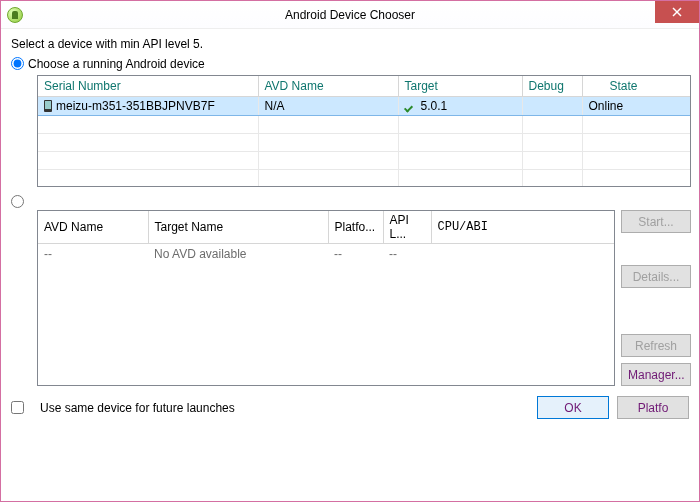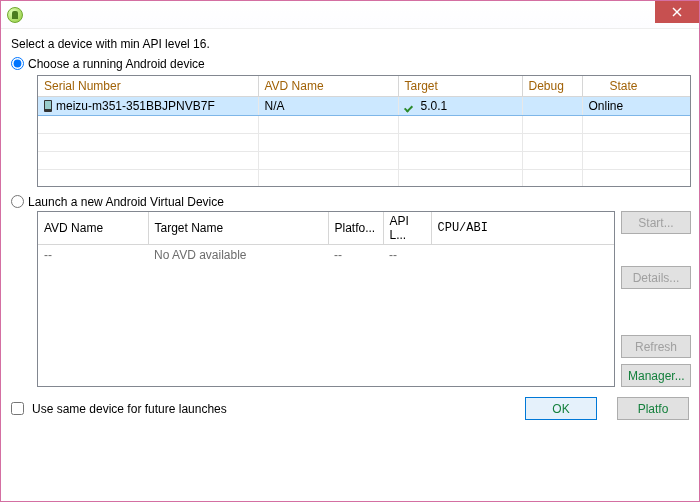--- a/index.html
+++ b/index.html
@@ -87,21 +87,21 @@
     font-size: 12px;
   }
   table.devtbl th {
     text-align: left;
     font-weight: normal;
     background: #fff;
     border: 1px solid #d6d6d6;
     border-top: none;
     padding: 2px 6px;
     height: 20px;
-    color: #a16207;
+    color: #0f766e;
   }
   table.devtbl th:first-child { border-left: none; }
   table.devtbl th:last-child { border-right: none; padding-left: 27px; }
   table.devtbl td {
     border: 1px solid #e8e8e8;
     border-left: none;
     padding: 2px 6px;
     height: 18px;
     color: #000;
   }
@@ -183,46 +183,46 @@
     gap: 6px;
   }
   .side-btns .spacer1 { height: 20px; }
   .side-btns .spacer2 { flex: 1; }
   button.btn {
     height: 23px;
     font-family: inherit;
     font-size: 12px;
     background: #e1e1e1;
     border: 1px solid #adadad;
-    color: #15803d;
+    color: #701a75;
     cursor: pointer;
     padding: 0 6px;
   }
   button.btn:disabled {
     color: #a0a0a0;
     cursor: default;
   }
   button.btn.default {
     border: 1px solid #0078d7;
     background: #e5f1fb;
   }
 
   .footer {
     display: flex;
     align-items: center;
     margin-top: 10px;
     padding: 0 2px;
   }
   .footer .chk {
-    display: flex; align-items: center; gap: 8px;
+    display: flex; align-items: center; gap: 16px;
   }
   .footer .chk input { margin:0; }
   .footer .btns {
     margin-left: auto;
-    display: flex; gap: 20px;
+    display: flex; gap: 8px;
   }
   .footer .btns button { width: 72px; }
 
   
   .c-serial { width: 220px; }
   .c-avd    { width: 140px; }
   .c-target { width: 124px; }
   .c-debug  { width: 60px; }
   .c-state  { width: auto; }
 
@@ -232,31 +232,32 @@
   .a-api    { width: 48px; }
   .a-cpu    { width: auto; }
 </style>
 </head>
 <body>
 
 <div class="window">
 
   <div class="titlebar">
     <div class="app-icon"></div>
+    <div class="title">Android Device Chooser</div>
     <div class="close-btn">
       <svg viewBox="0 0 10 10">
         <line x1="1" y1="1" x2="9" y2="9" stroke="#fff" stroke-width="1.4"></line>
         <line x1="9" y1="1" x2="1" y2="9" stroke="#fff" stroke-width="1.4"></line>
       </svg>
     </div>
   </div>
 
   <div class="content">
 
-    <div class="instr">Select a device with min API level 16.</div>
+    <div class="instr">Select a device with min API level 5.</div>
 
     <label class="radio-row">
       <input type="radio" name="mode" checked="" style="">
       <span>Choose a running Android device</span>
     </label>
 
     <div class="table-wrap">
       <table class="devtbl">
         <colgroup>
           <col class="c-serial">
@@ -313,21 +314,20 @@
               <td></td>
               <td></td>
               <td></td>
             </tr>
         </tbody>
       </table>
     </div>
 
     <label class="radio-row">
       <input type="radio" name="mode" style="">
-      <span>Launch a new Android Virtual Device</span>
     </label>
 
     <div class="avd-area">
       <div class="avd-table-wrap">
         <table class="avdtbl">
           <colgroup>
             <col class="a-name">
               <col class="a-target">
               <col class="a-plat">
               <col class="a-api">

